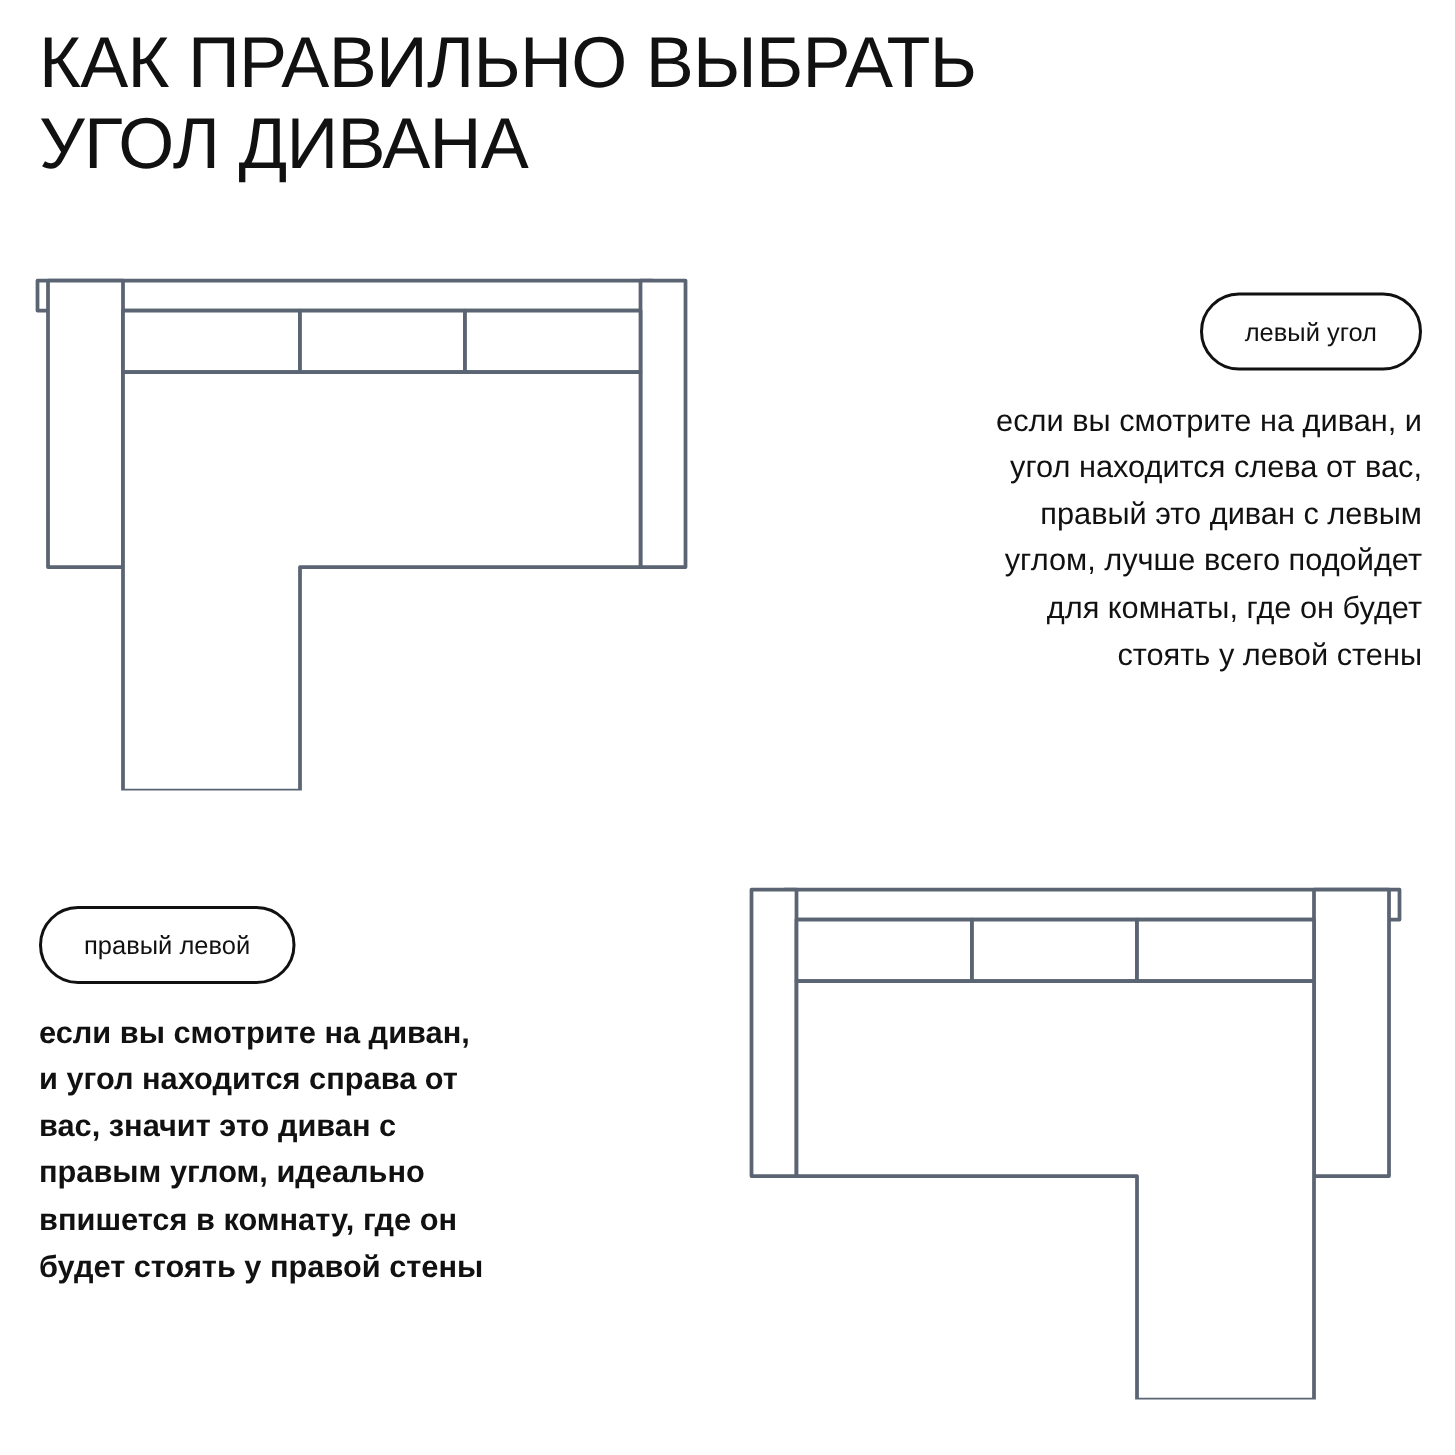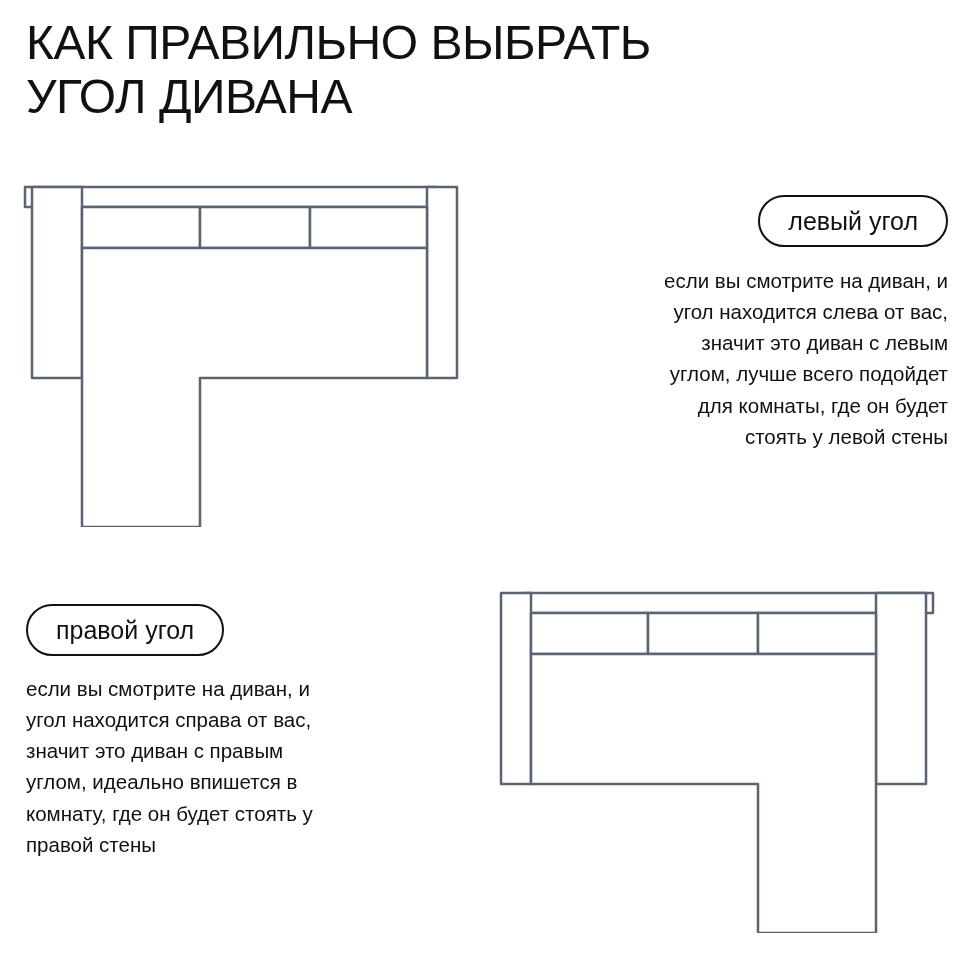--- a/index.html
+++ b/index.html
@@ -44,21 +44,21 @@
 
   
   .pill {
     position: absolute;
     box-sizing: border-box;
     border: 2px solid #111111;
     border-radius: 40px;
     display: flex;
     align-items: center;
     justify-content: center;
-    font-size: 25px;
+    font-size: 17px;
     line-height: 1;
     color: #111111;
     background: #ffffff;
     padding: 0 28px;
     height: 52px;
   }
   #pill-left  { right: 22px; top: 195px; }
   #pill-right { left: 26px; top: 604px; }
 
   
@@ -72,20 +72,21 @@
     right: 22px;
     top: 265px;
     width: 300px;
     text-align: right;
   }
   #text-right {
     left: 26px;
     top: 673px;
     width: 300px;
     text-align: left;
+    font-weight: bold;
   }
 </style>
 </head>
 <body>
 
 <div class="title">КАК ПРАВИЛЬНО ВЫБРАТЬ
 УГОЛ ДИВАНА</div>
 
 <div class="sofa" id="sofa-left">
   <svg width="440" height="345" viewBox="0 0 440 345" fill="none" xmlns="http://www.w3.org/2000/svg">
@@ -126,19 +127,19 @@
 
       <path d="M33 66 H378 V345 H260 V196 H33 Z"></path>
     </g>
   </svg>
 </div>
 
 <div class="pill" id="pill-left">
   <span>левый угол</span>
 </div>
 
-<div class="para" id="text-left">если вы смотрите на диван, и угол находится слева от вас, значит это диван с левым углом, лучше всего подойдет для комнаты, где он будет стоять у левой стены</div>
+<div class="para" id="text-left">если вы смотрите на диван, и угол находится слева от вас, правый это диван с левым углом, лучше всего подойдет для комнаты, где он будет стоять у левой стены</div>
 
 <div class="pill" id="pill-right">
-  <span>правой угол</span>
+  <span>правый левой</span>
 </div>
 
 <div class="para" id="text-right">если вы смотрите на диван, и угол находится справа от вас, значит это диван с правым углом, идеально впишется в комнату, где он будет стоять у правой стены</div>
 
 </body></html>

